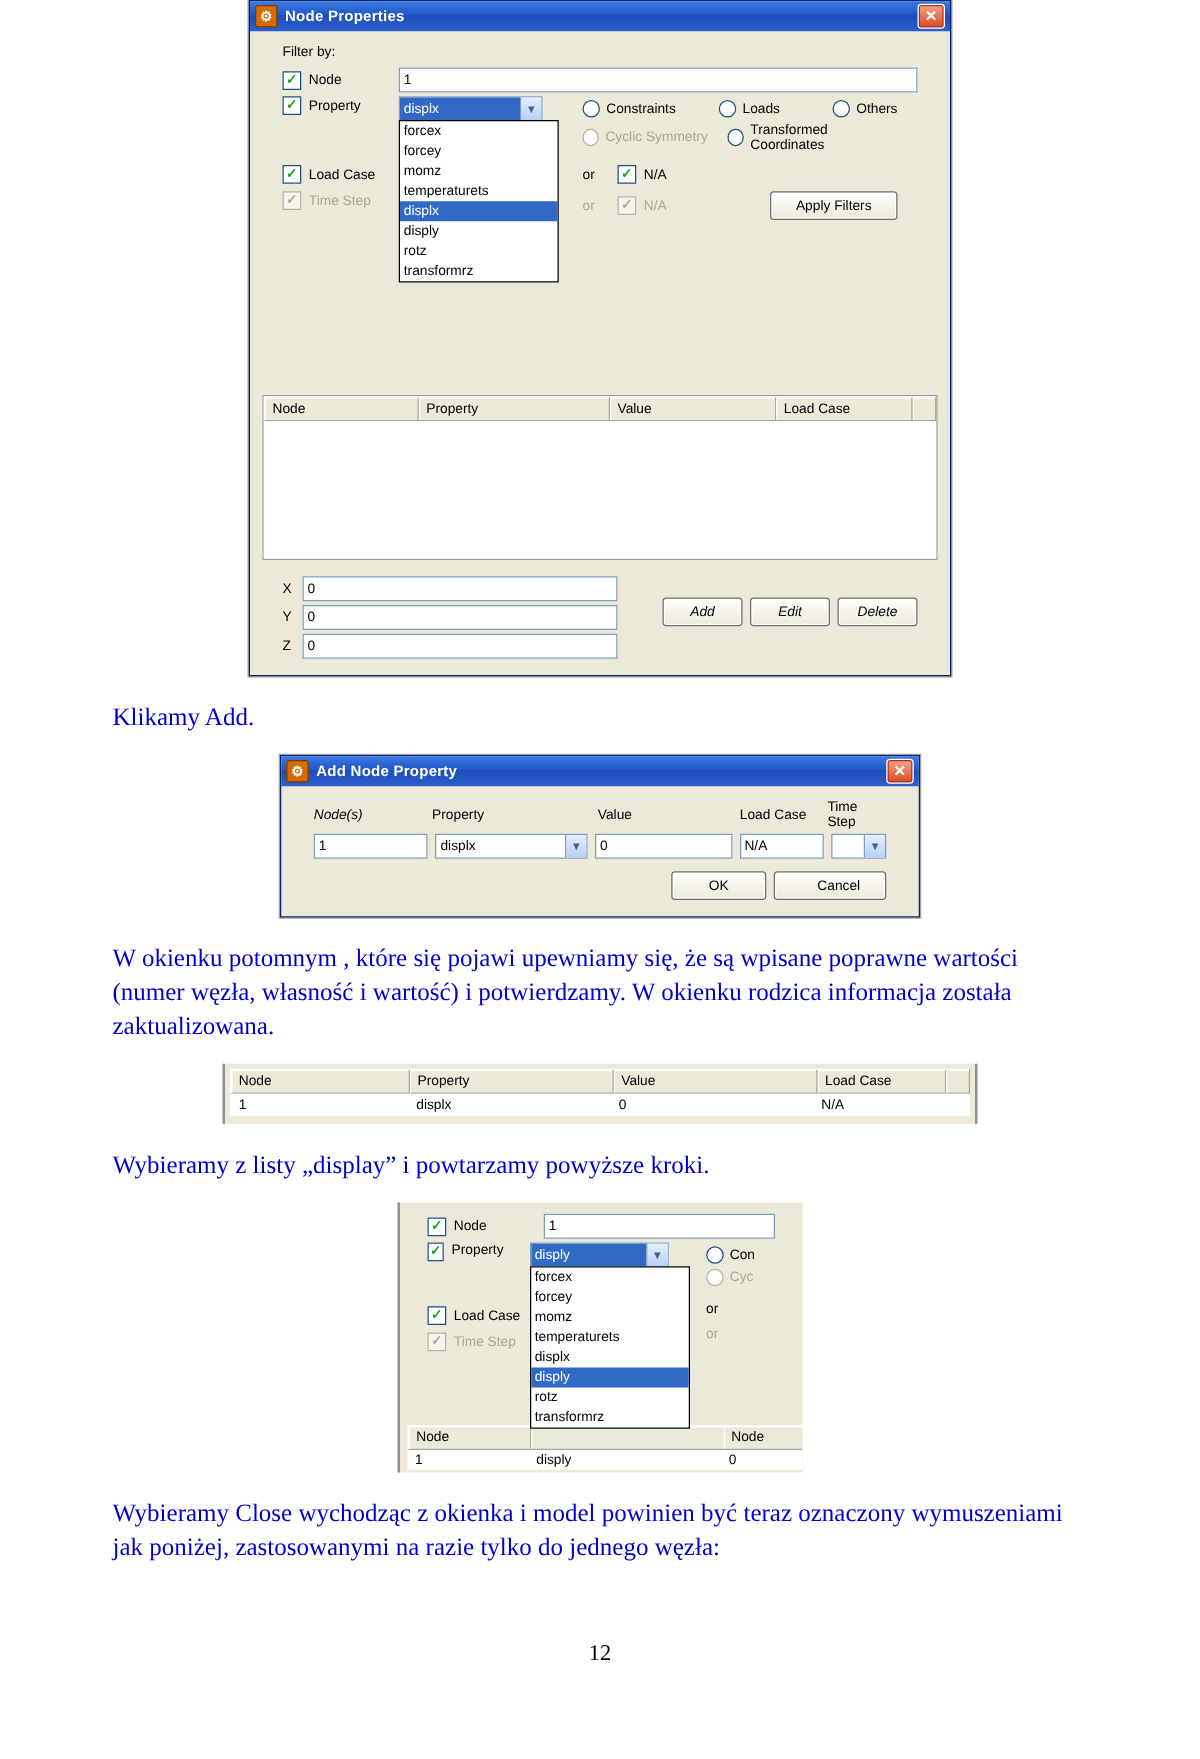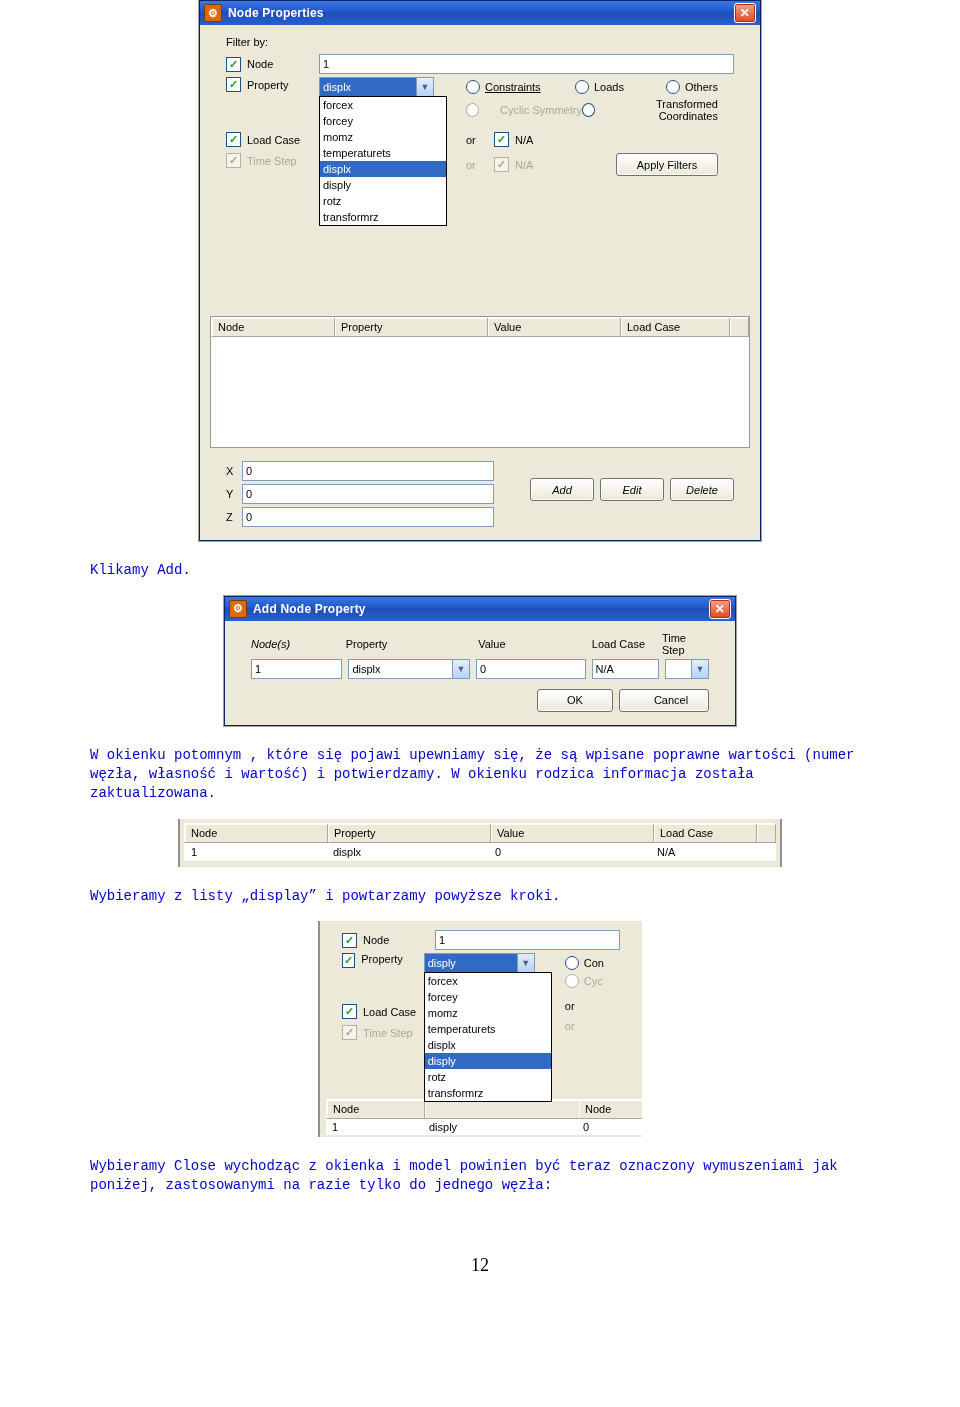--- a/index.html
+++ b/index.html
@@ -1,18 +1,18 @@
 <!DOCTYPE html>
 <html><head>
 <meta charset="utf-8">
 <style>
   html,body{margin:0;padding:0;background:#fff;}
   body{font-family:"Times New Roman",Times,serif;font-size:18px;color:#000;width:960px;}
   .page{padding:0 0 40px 0;position:relative;}
-  .para{margin:20px 100px 16px 90px;font-family:Liberation Mono, monospace;font-size:14px;line-height:1.35;}
+  .para{margin:20px 100px 16px 90px;font-family:Liberation Serif, serif;font-size:20px;line-height:1.35;}
   .blue{color:#0000CD;}
   .center-page{text-align:center;margin-top:60px;font-family:"Times New Roman",Times,serif;font-size:18px;}
 
   
   .win{font-family:Tahoma,Arial,sans-serif;font-size:11px;color:#000;border:1px solid #0A246A;background:#ECE9D8;position:relative;margin:0 auto 8px auto;box-shadow:0 0 0 1px #a0a0a0;}
   .titlebar{height:24px;background:linear-gradient(to bottom,#3A79E3 0%,#2157C8 45%,#1E4DB8 46%,#2A5FCF 100%);color:#fff;display:flex;align-items:center;padding:0 4px;font-weight:bold;font-size:12px;letter-spacing:0.2px;}
   .titlebar .tb-icon{width:16px;height:16px;background:#D96A00;border:1px solid #7a3b00;margin-right:6px;border-radius:2px;display:flex;align-items:center;justify-content:center;font-size:10px;color:#fff;}
   .titlebar .tb-icon:before{content:"⚙";font-size:11px;}
   .titlebar .tb-title{flex:1;}
   .tb-close{width:20px;height:18px;background:linear-gradient(to bottom,#F5A38B,#D94A20);border:1px solid #fff;border-radius:3px;display:flex;align-items:center;justify-content:center;color:#fff;font-weight:bold;font-size:12px;box-shadow:inset 0 0 0 1px #b03010;}
@@ -107,27 +107,27 @@
           <div class="cursor" style="left:48px;top:113px;">
             <svg viewBox="0 0 14 18">
                   <path d="M1 1 L1 14 L4 11 L6.5 16 L9 15 L6.5 10 L11 10 Z" fill="#fff" stroke="#000" stroke-width="1"></path>
                 </svg>
           </div>
         </div>
 
         <div style="flex:1;margin-left:16px;">
           <div class="row">
             <span class="radio"></span>
-            <span class="lbl" style="width:90px;text-decoration:underline;">Constraints</span>
+            <span class="lbl" style="width:90px;">Constraints</span>
             <span class="radio"></span>
             <span class="lbl" style="width:72px;">Loads</span>
             <span class="radio"></span>
             <span class="lbl">Others</span>
           </div>
-          <div class="row" style="margin-top:4px;text-align:right;">
+          <div class="row" style="margin-top:4px;">
             <span class="radio dis"></span>
             <span class="lbl disabled" style="width:103px;">Cyclic Symmetry</span>
             <span class="radio"></span>
             <span class="lbl">Transformed Coordinates</span>
           </div>
 
           <div class="row" style="margin-top:10px;">
             <span class="lbl" style="width:28px;">or</span>
             <span class="chk checked"></span>
             <span class="lbl">N/A</span>

